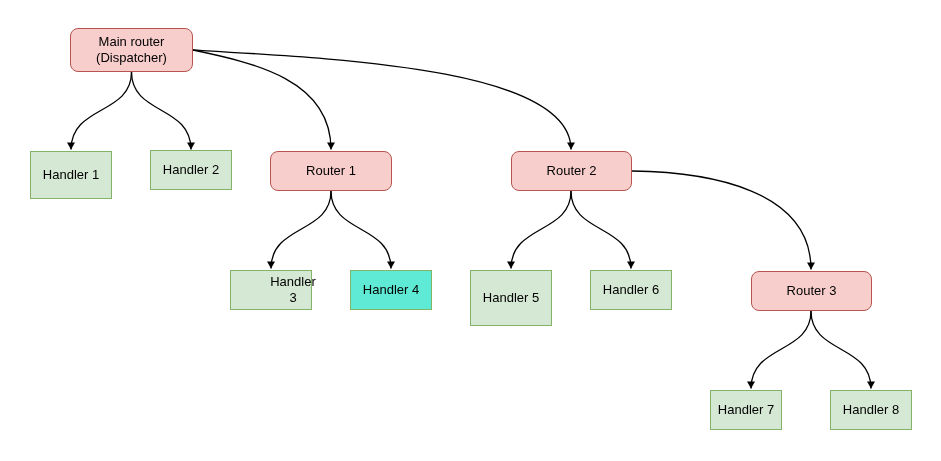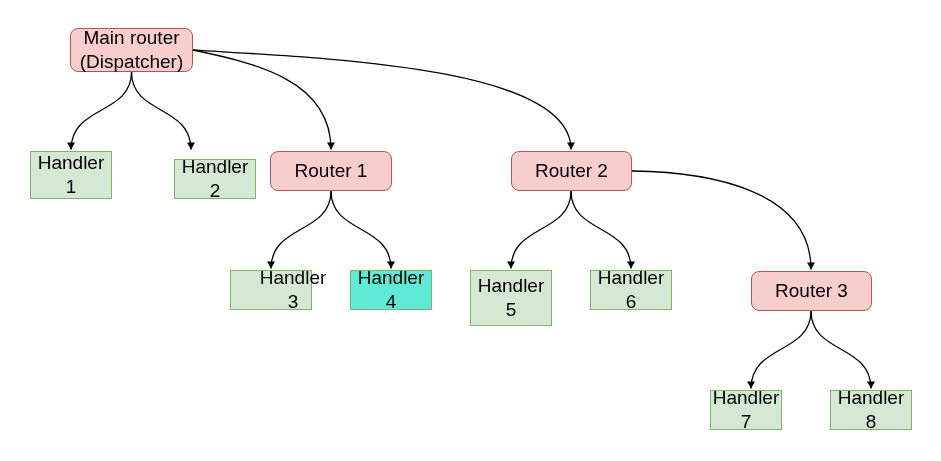--- a/index.html
+++ b/index.html
@@ -24,21 +24,21 @@
     stroke-width: 1.3px;
   }
   .node {
     position: absolute;
     box-sizing: border-box;
     border: 1.3px solid #000;
     display: flex;
     align-items: center;
     justify-content: center;
     text-align: center;
-    font-size: 19px;
+    font-size: 13px;
     line-height: 1.25;
     color: #000000;
     white-space: pre-line;
   }
   .node.rounded { border-radius: 8px; }
 </style>
 </head>
 <body style="background: rgb(255, 255, 255);">
 
 <div class="canvas">
@@ -61,21 +61,21 @@
     <path class="edge" d="M632,171 C710,172 811,190 811,269.5" marker-end="url(#arrow)" stroke="#000000"></path>
     <path class="edge" d="M811,311 C811,354 751,344 751,388.5" marker-end="url(#arrow)" stroke="#000000"></path>
     <path class="edge" d="M811,311 C811,354 871,344 871,388.5" marker-end="url(#arrow)" stroke="#000000"></path>
   </svg>
 
   <div class="node rounded" style="left: 70px; top: 28px; width: 123px; height: 44px; background: rgb(248, 206, 204); border-color: rgb(184, 84, 80);">Main router
 (Dispatcher)</div>
 
   <div class="node" style="left: 30px; top: 151px; width: 82px; height: 48px; background: rgb(213, 232, 212); border-color: rgb(130, 179, 102);">Handler 1</div>
 
-  <div class="node" style="left: 150px; top: 159px; width: 82px; height: 40px; background: rgb(213, 232, 212); border-color: rgb(130, 179, 102); margin-left: 24px;">Handler 2</div>
+  <div class="node" style="left: 150px; top: 150px; width: 82px; height: 40px; background: rgb(213, 232, 212); border-color: rgb(130, 179, 102);">Handler 2</div>
 
   <div class="node rounded" style="left: 270px; top: 151px; width: 122px; height: 40px; background: rgb(248, 206, 204); border-color: rgb(184, 84, 80);">Router 1</div>
 
   <div class="node rounded" style="left: 511px; top: 151px; width: 121px; height: 40px; background: rgb(248, 206, 204); border-color: rgb(184, 84, 80);">Router 2</div>
 
   <div class="node" style="left: 230px; top: 270px; width: 82px; height: 40px; background: rgb(213, 232, 212); border-color: rgb(130, 179, 102); padding-left: 44px;">Handler 3</div>
 
   <div class="node" style="left: 350px; top: 270px; width: 82px; height: 40px; background: #5eead4; border-color: rgb(130, 179, 102);">Handler 4</div>
 
   <div class="node" style="left: 470px; top: 270px; width: 82px; height: 56px; background: rgb(213, 232, 212); border-color: rgb(130, 179, 102);">Handler 5</div>

